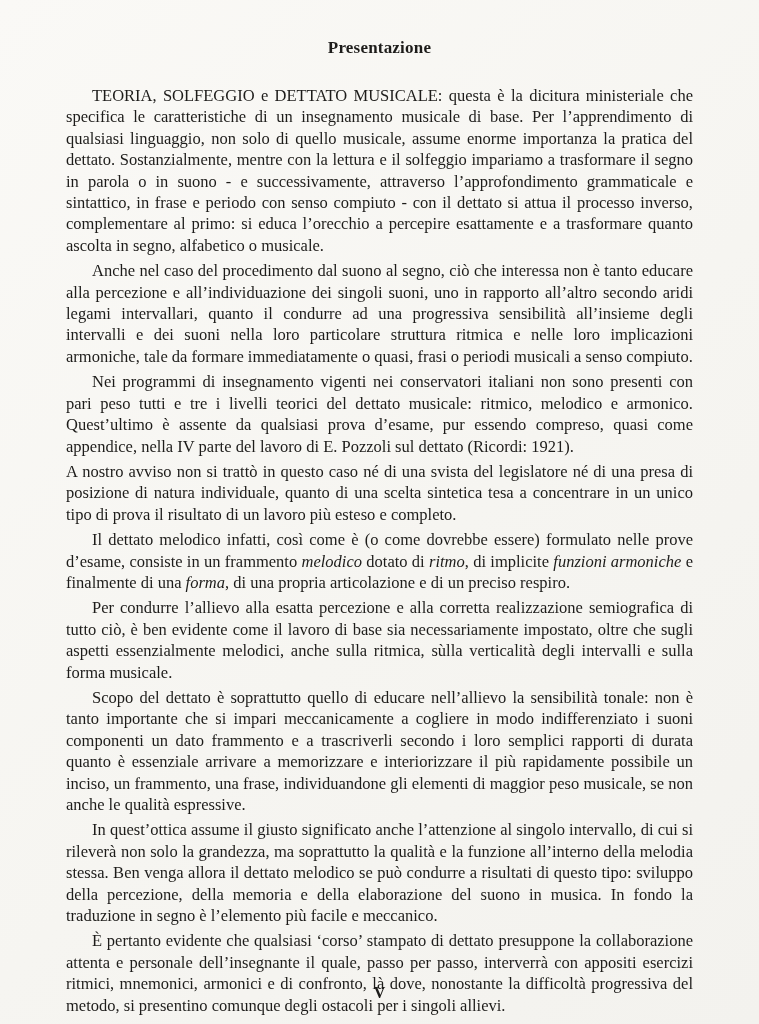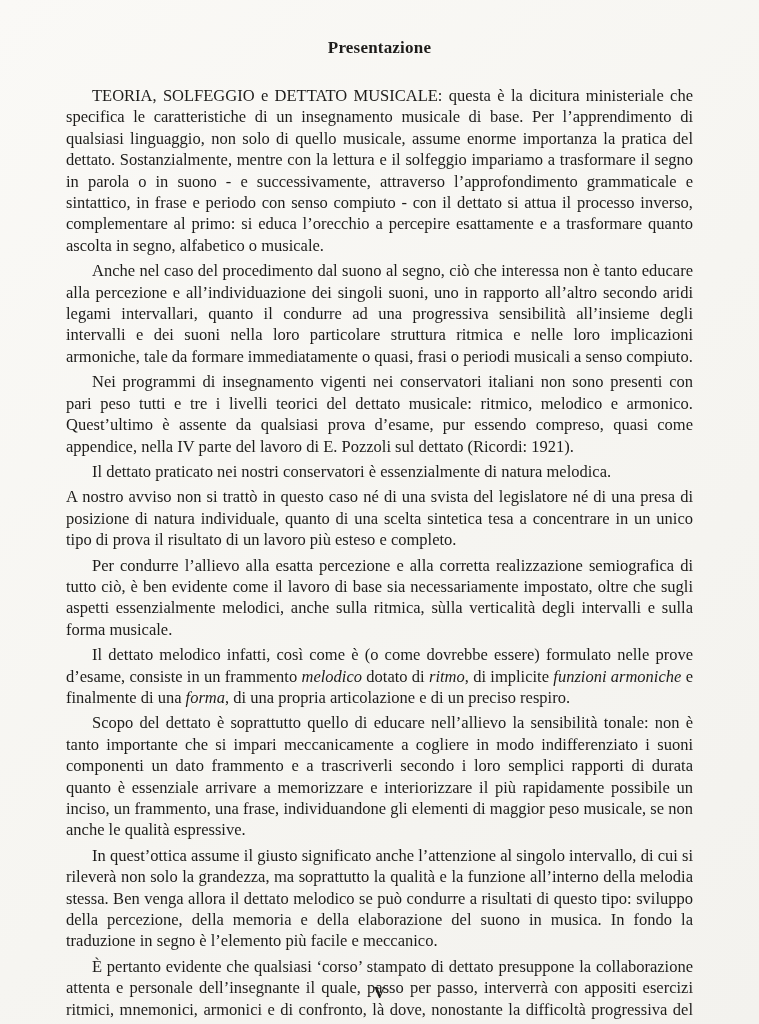--- a/index.html
+++ b/index.html
@@ -63,24 +63,23 @@
 </head>
 <body>
 
 <div class="page">
   <h1 class="doc-title">Presentazione</h1>
 
   <div class="body-text">
       <p class="para"><span>TEORIA, SOLFEGGIO e DETTATO MUSICALE: questa è la dicitura ministeriale che specifica le caratteristiche di un insegnamento musicale di base. Per l’apprendimento di qualsiasi linguaggio, non solo di quello musicale, assume enorme importanza la pratica del dettato. Sostanzialmente, mentre con la lettura e il solfeggio impariamo a trasformare il segno in parola o in suono - e successivamente, attraverso l’approfondimento grammaticale e sintattico, in frase e periodo con senso compiuto - con il dettato si attua il processo inverso, complementare al primo: si educa l’orecchio a percepire esattamente e a trasformare quanto ascolta in segno, alfabetico o musicale.</span></p>
       <p class="para"><span>Anche nel caso del procedimento dal suono al segno, ciò che interessa non è tanto educare alla percezione e all’individuazione dei singoli suoni, uno in rapporto all’altro secondo aridi legami intervallari, quanto il condurre ad una progressiva sensibilità all’insieme degli intervalli e dei suoni nella loro particolare struttura ritmica e nelle loro implicazioni armoniche, tale da formare immediatamente o quasi, frasi o periodi musicali a senso compiuto.</span></p>
       <p class="para"><span>Nei programmi di insegnamento vigenti nei conservatori italiani non sono presenti con pari peso tutti e tre i livelli teorici del dettato musicale: ritmico, melodico e armonico. Quest’ultimo è assente da qualsiasi prova d’esame, pur essendo compreso, quasi come appendice, nella IV parte del lavoro di E. Pozzoli sul dettato (Ricordi: 1921).</span></p>
-      <p class="para"><span>Il dettato praticato nei nostri conservatori è essenzialmente di natura melodica.</span></p>
       <p class="para no-indent"><span>A nostro avviso non si trattò in questo caso né di una svista del legislatore né di una presa di posizione di natura individuale, quanto di una scelta sintetica tesa a concentrare in un unico tipo di prova il risultato di un lavoro più esteso e completo.</span></p>
+      <p class="para"><span>Il dettato melodico infatti, così come è (o come dovrebbe essere) formulato nelle prove d’esame, consiste in un frammento </span><em>melodico</em><span> dotato di </span><em>ritmo</em><span>, di implicite </span><em>funzioni armoniche</em><span> e finalmente di una </span><em>forma</em><span>, di una propria articolazione e di un preciso respiro.</span></p>
       <p class="para"><span>Per condurre l’allievo alla esatta percezione e alla corretta realizzazione semiografica di tutto ciò, è ben evidente come il lavoro di base sia necessariamente impostato, oltre che sugli aspetti essenzialmente melodici, anche sulla ritmica, sùlla verticalità degli intervalli e sulla forma musicale.</span></p>
-      <p class="para"><span>Il dettato melodico infatti, così come è (o come dovrebbe essere) formulato nelle prove d’esame, consiste in un frammento </span><em>melodico</em><span> dotato di </span><em>ritmo</em><span>, di implicite </span><em>funzioni armoniche</em><span> e finalmente di una </span><em>forma</em><span>, di una propria articolazione e di un preciso respiro.</span></p>
       <p class="para"><span>Scopo del dettato è soprattutto quello di educare nell’allievo la sensibilità tonale: non è tanto importante che si impari meccanicamente a cogliere in modo indifferenziato i suoni componenti un dato frammento e a trascriverli secondo i loro semplici rapporti di durata quanto è essenziale arrivare a memorizzare e interiorizzare il più rapidamente possibile un inciso, un frammento, una frase, individuandone gli elementi di maggior peso musicale, se non anche le qualità espressive.</span></p>
       <p class="para"><span>In quest’ottica assume il giusto significato anche l’attenzione al singolo intervallo, di cui si rileverà non solo la grandezza, ma soprattutto la qualità e la funzione all’interno della melodia stessa. Ben venga allora il dettato melodico se può condurre a risultati di questo tipo: sviluppo della percezione, della memoria e della elaborazione del suono in musica. In fondo la traduzione in segno è l’elemento più facile e meccanico.</span></p>
       <p class="para"><span>È pertanto evidente che qualsiasi ‘corso’ stampato di dettato presuppone la collaborazione attenta e personale dell’insegnante il quale, passo per passo, interverrà con appositi esercizi ritmici, mnemonici, armonici e di confronto, là dove, nonostante la difficoltà progressiva del metodo, si presentino comunque degli ostacoli per i singoli allievi.</span></p>
     </div>
 
   <div class="signature">
     <div class="signature-inner">
       <div>Mario Fulgoni</div>
       
     </div>

